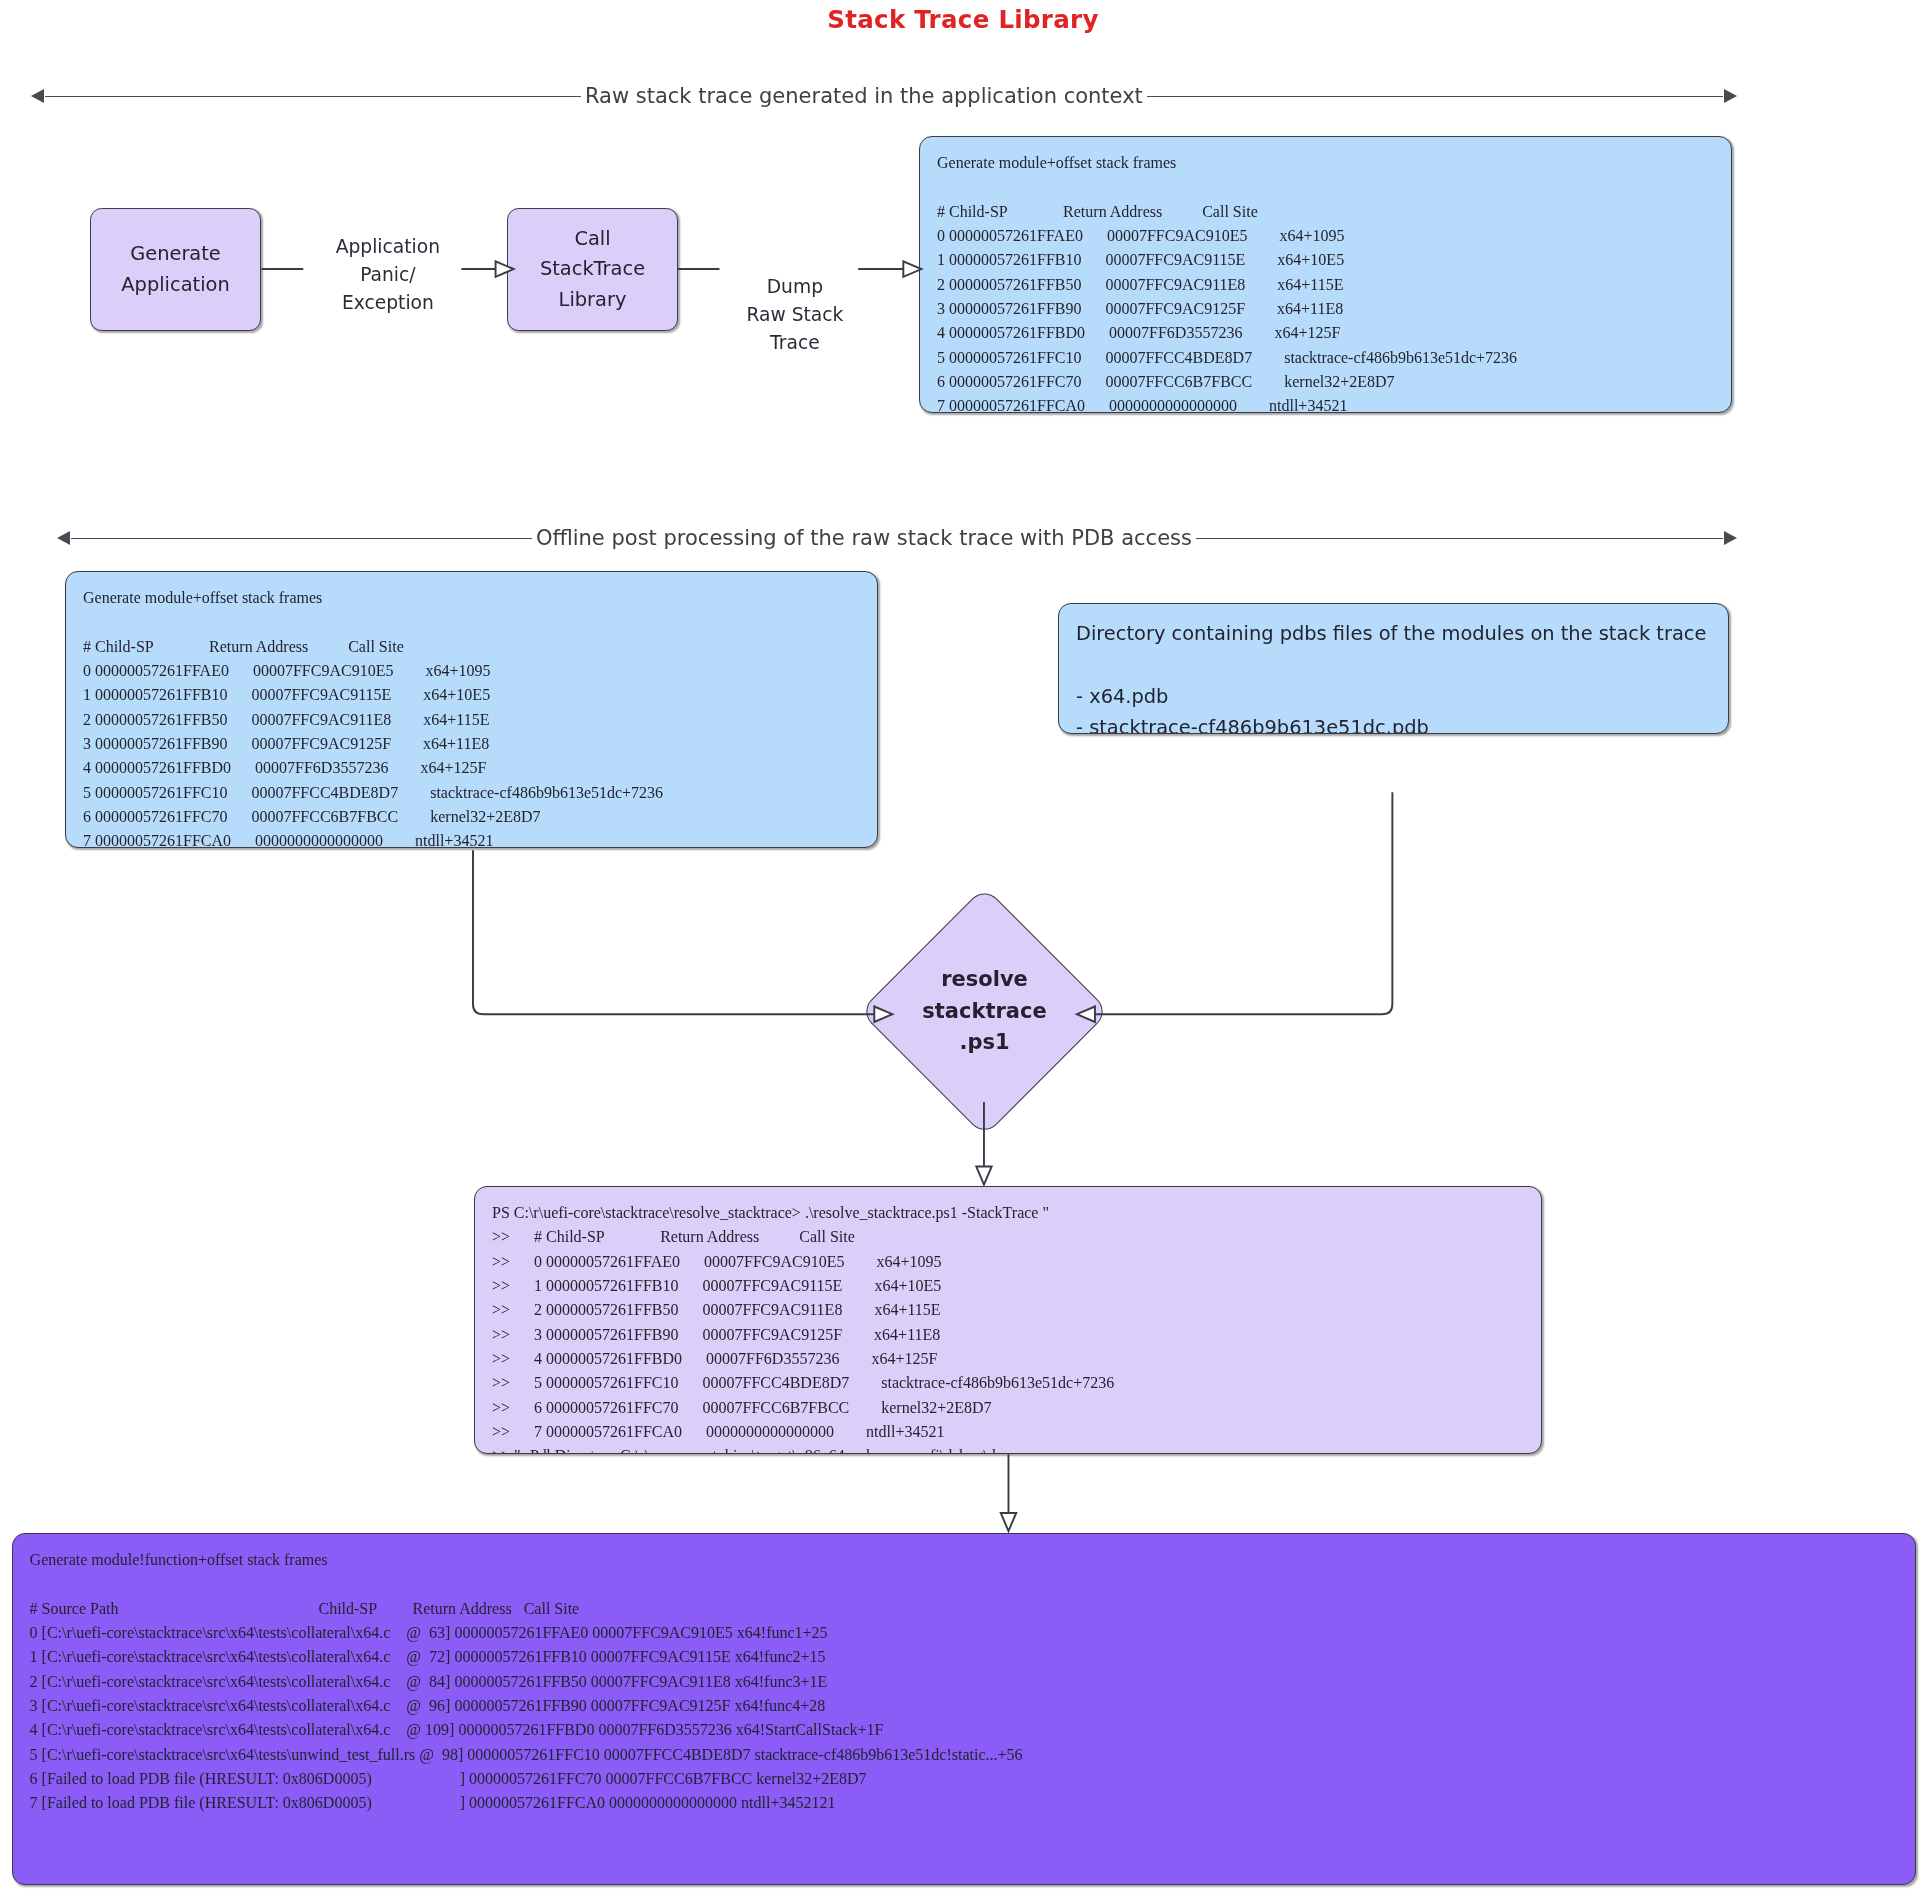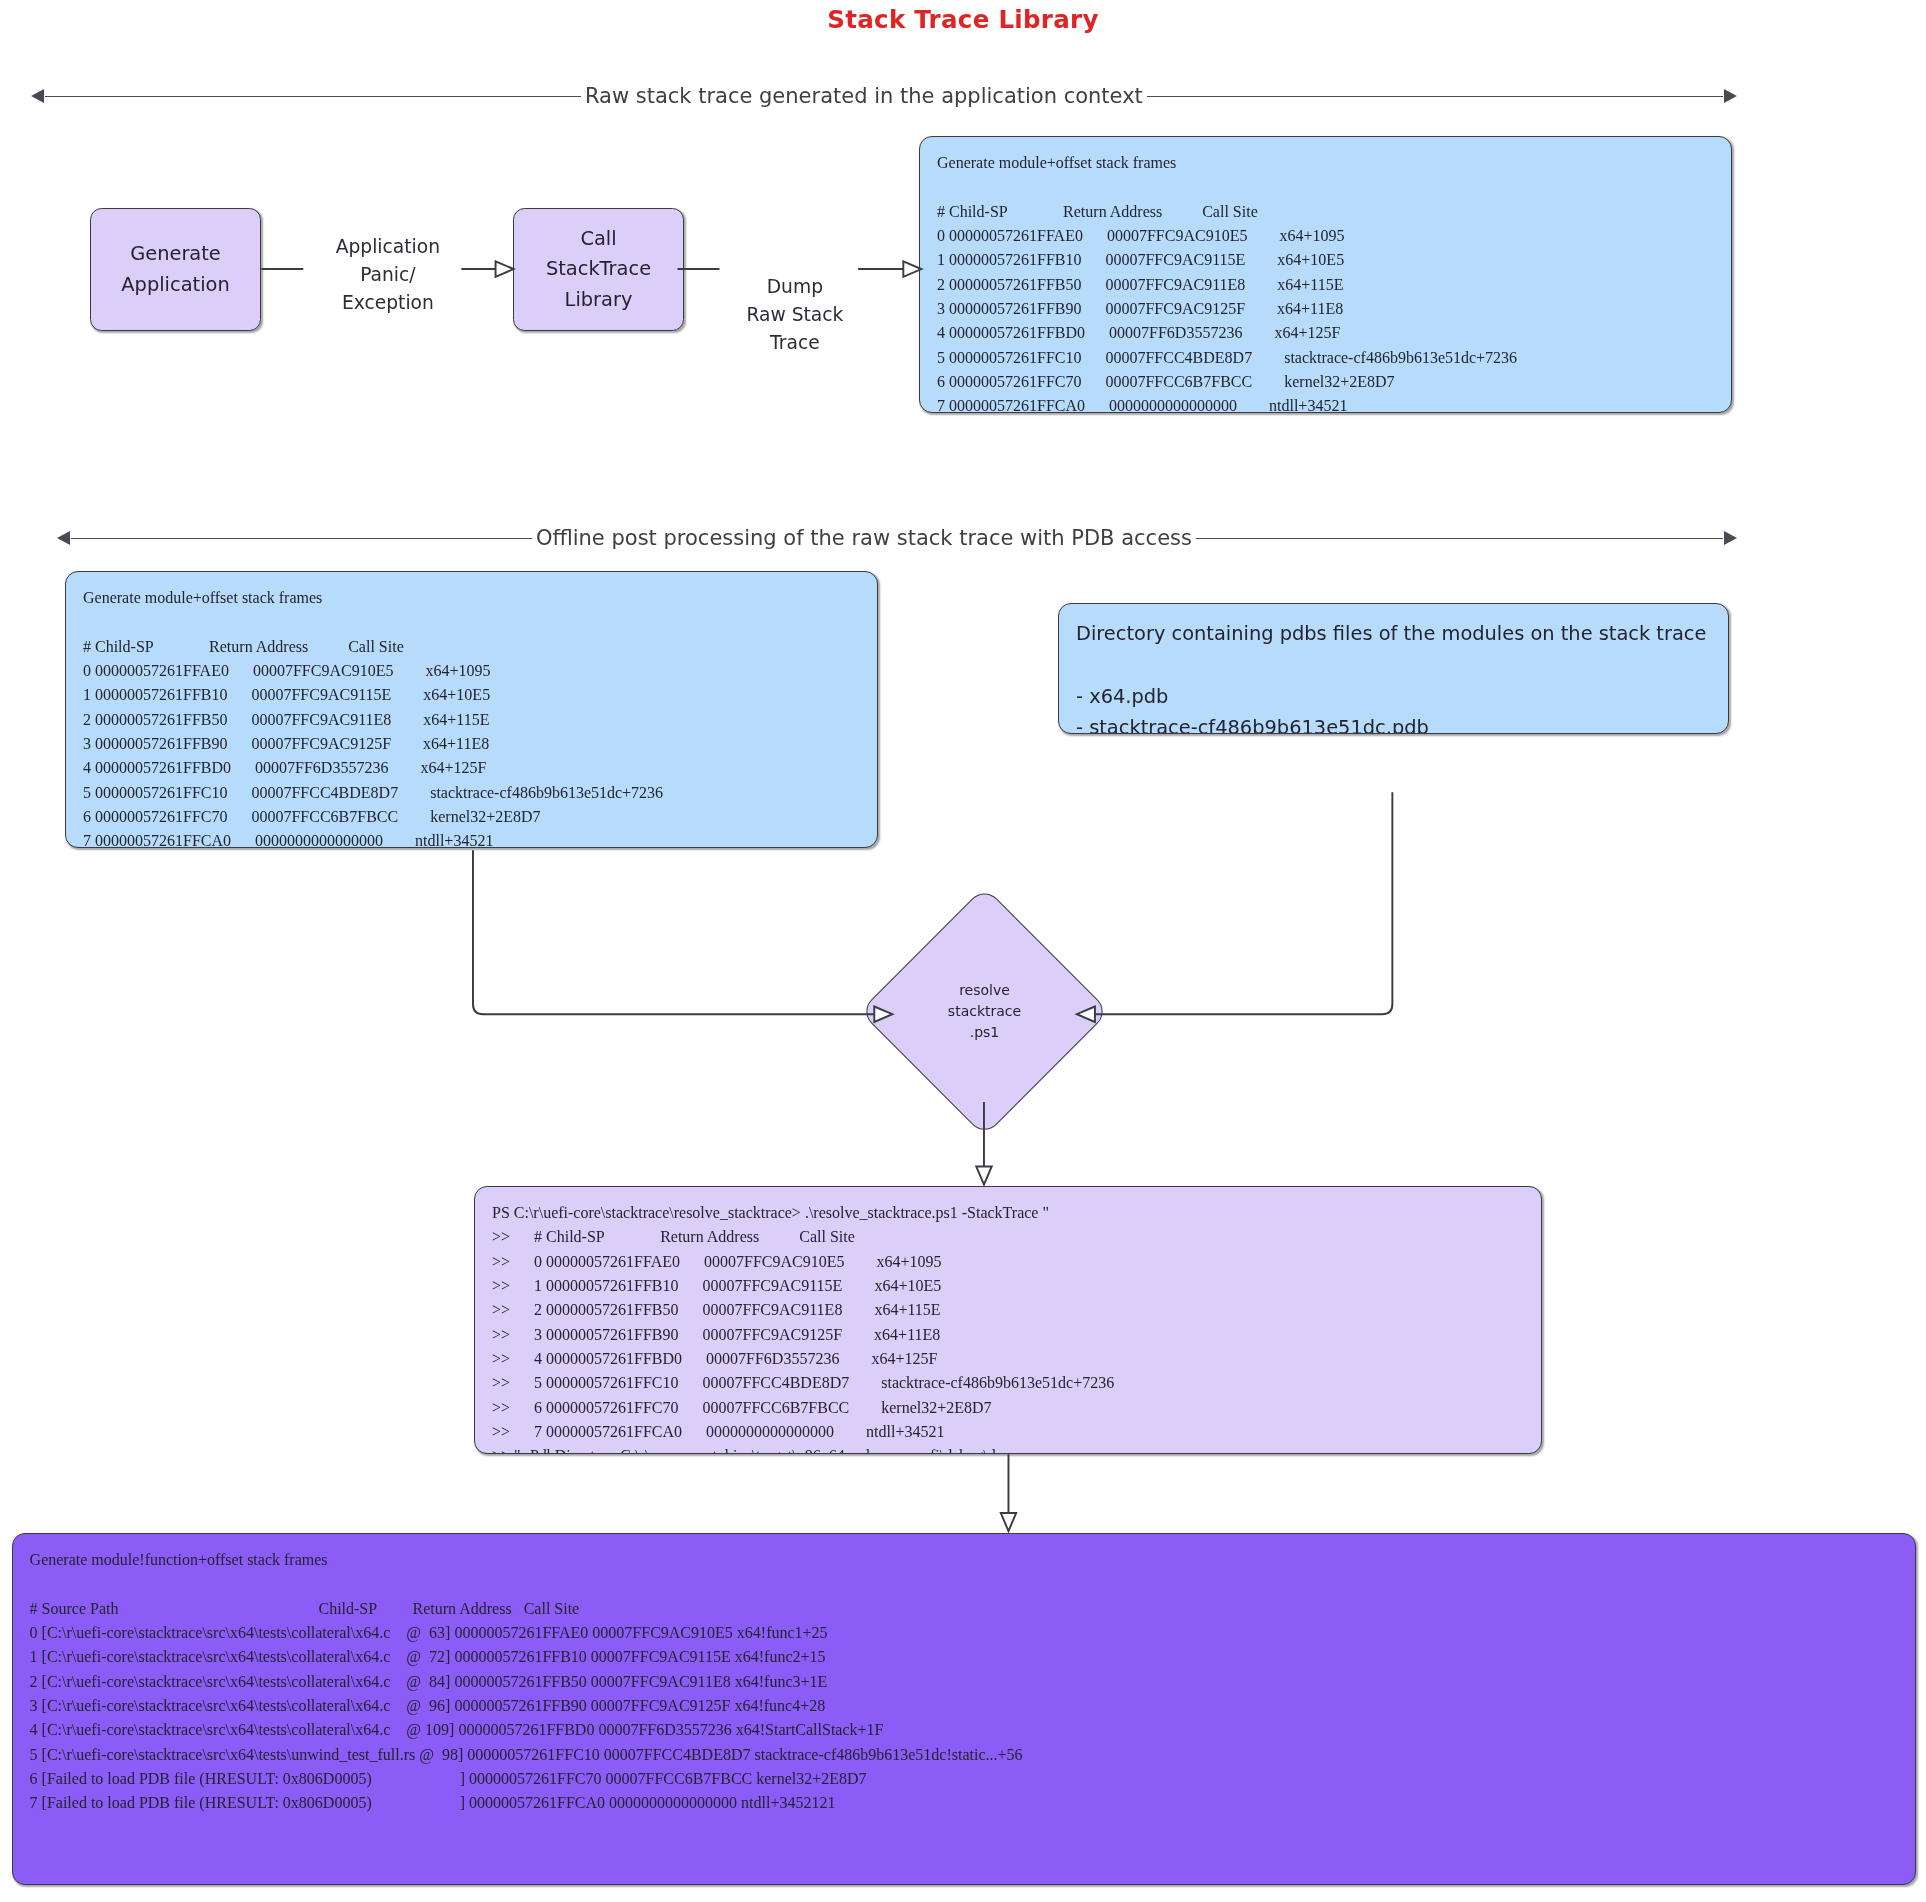--- a/index.html
+++ b/index.html
@@ -62,21 +62,21 @@
   
   .diamond{
     position:absolute;display:flex;align-items:center;justify-content:center;
   }
   .diamond .shape{
     position:absolute;inset:0;background:#dbcff9;
     border:1.9px solid #3b3b46;border-radius:17px;
     transform:rotate(45deg);box-sizing:border-box;
   }
   .diamond .dlabel{
-    position:relative;z-index:2;text-align:center;font-size:14px;line-height:1.5;color:#232330;
+    position:relative;z-index:2;text-align:center;font-size:21px;line-height:1.5;color:#232330;font-weight:bold;
   }
 
   
   svg.edges{position:absolute;left:0;top:0;width:1926px;height:1902px;pointer-events:none;}
   .epath{fill:none;stroke:#3b3b46;stroke-width:3;}
   .ahd{fill:#ffffff;stroke:#3b3b46;stroke-width:3;}
 
   .edgelabel{
     position:absolute;font-size:18.7px;color:#2c2c38;text-align:center;
     line-height:1.5;background:#ffffff;padding:1.3px 3.9px;
@@ -97,21 +97,21 @@
     </div>
 </div>
 
 <div class="node purple hand" style="left:90px;top:208px;width:171px;height:123px;white-space:pre-line;">Generate
 Application</div>
 
 <div class="edgelabel hand" style="left:310px;top:232px;width:148px;white-space:pre-line;">Application
 Panic/
 Exception</div>
 
-<div class="node purple hand" style="left:507px;top:208px;width:171px;height:123px;white-space:pre-line;margin-left:6px;">Call
+<div class="node purple hand" style="left:507px;top:208px;width:171px;height:123px;white-space:pre-line;">Call
 StackTrace
 Library</div>
 
 <div class="edgelabel hand" style="left:723px;top:224px;width:136px;white-space:pre-line;margin-top:48px;">Dump
 Raw Stack
 Trace</div>
 
 <div class="codebox blue mono" style="left:919px;top:136px;width:813px;height:277px;">Generate module+offset stack frames
 
 # Child-SP              Return Address          Call Site

